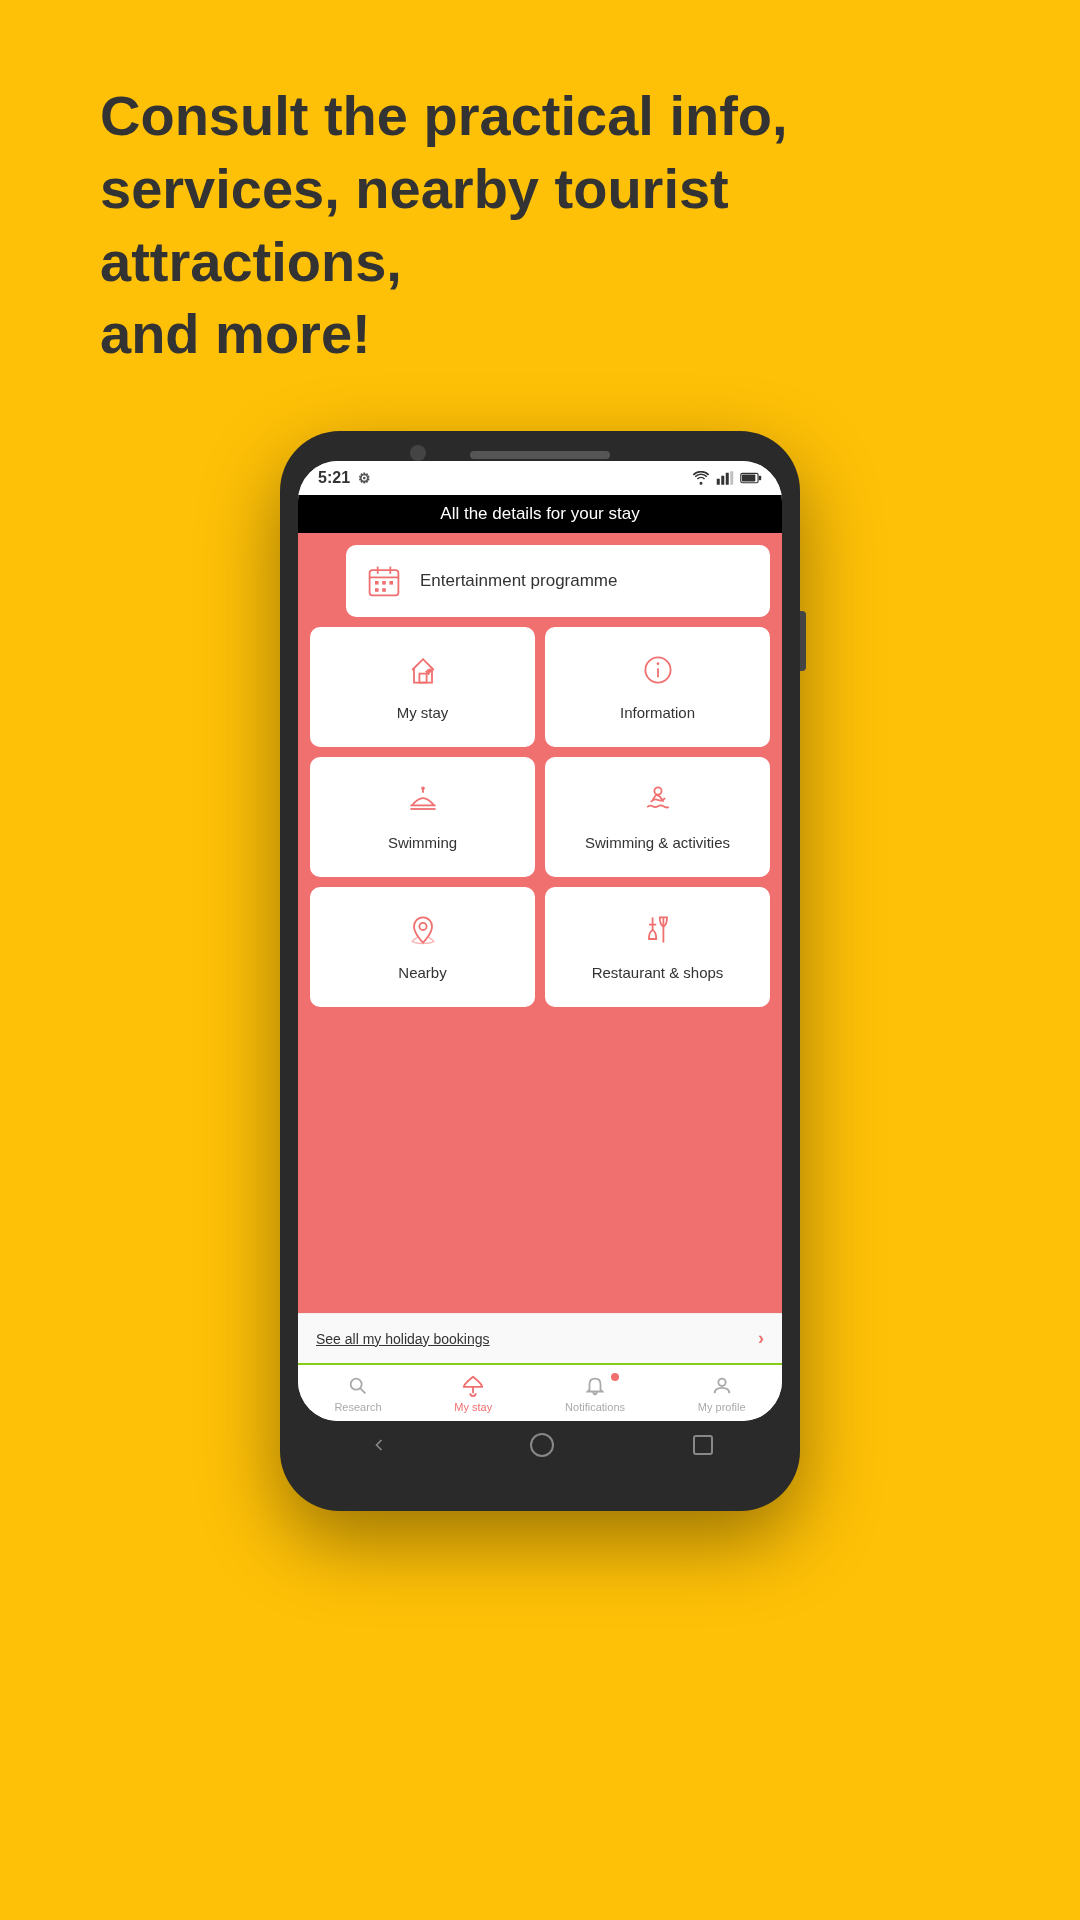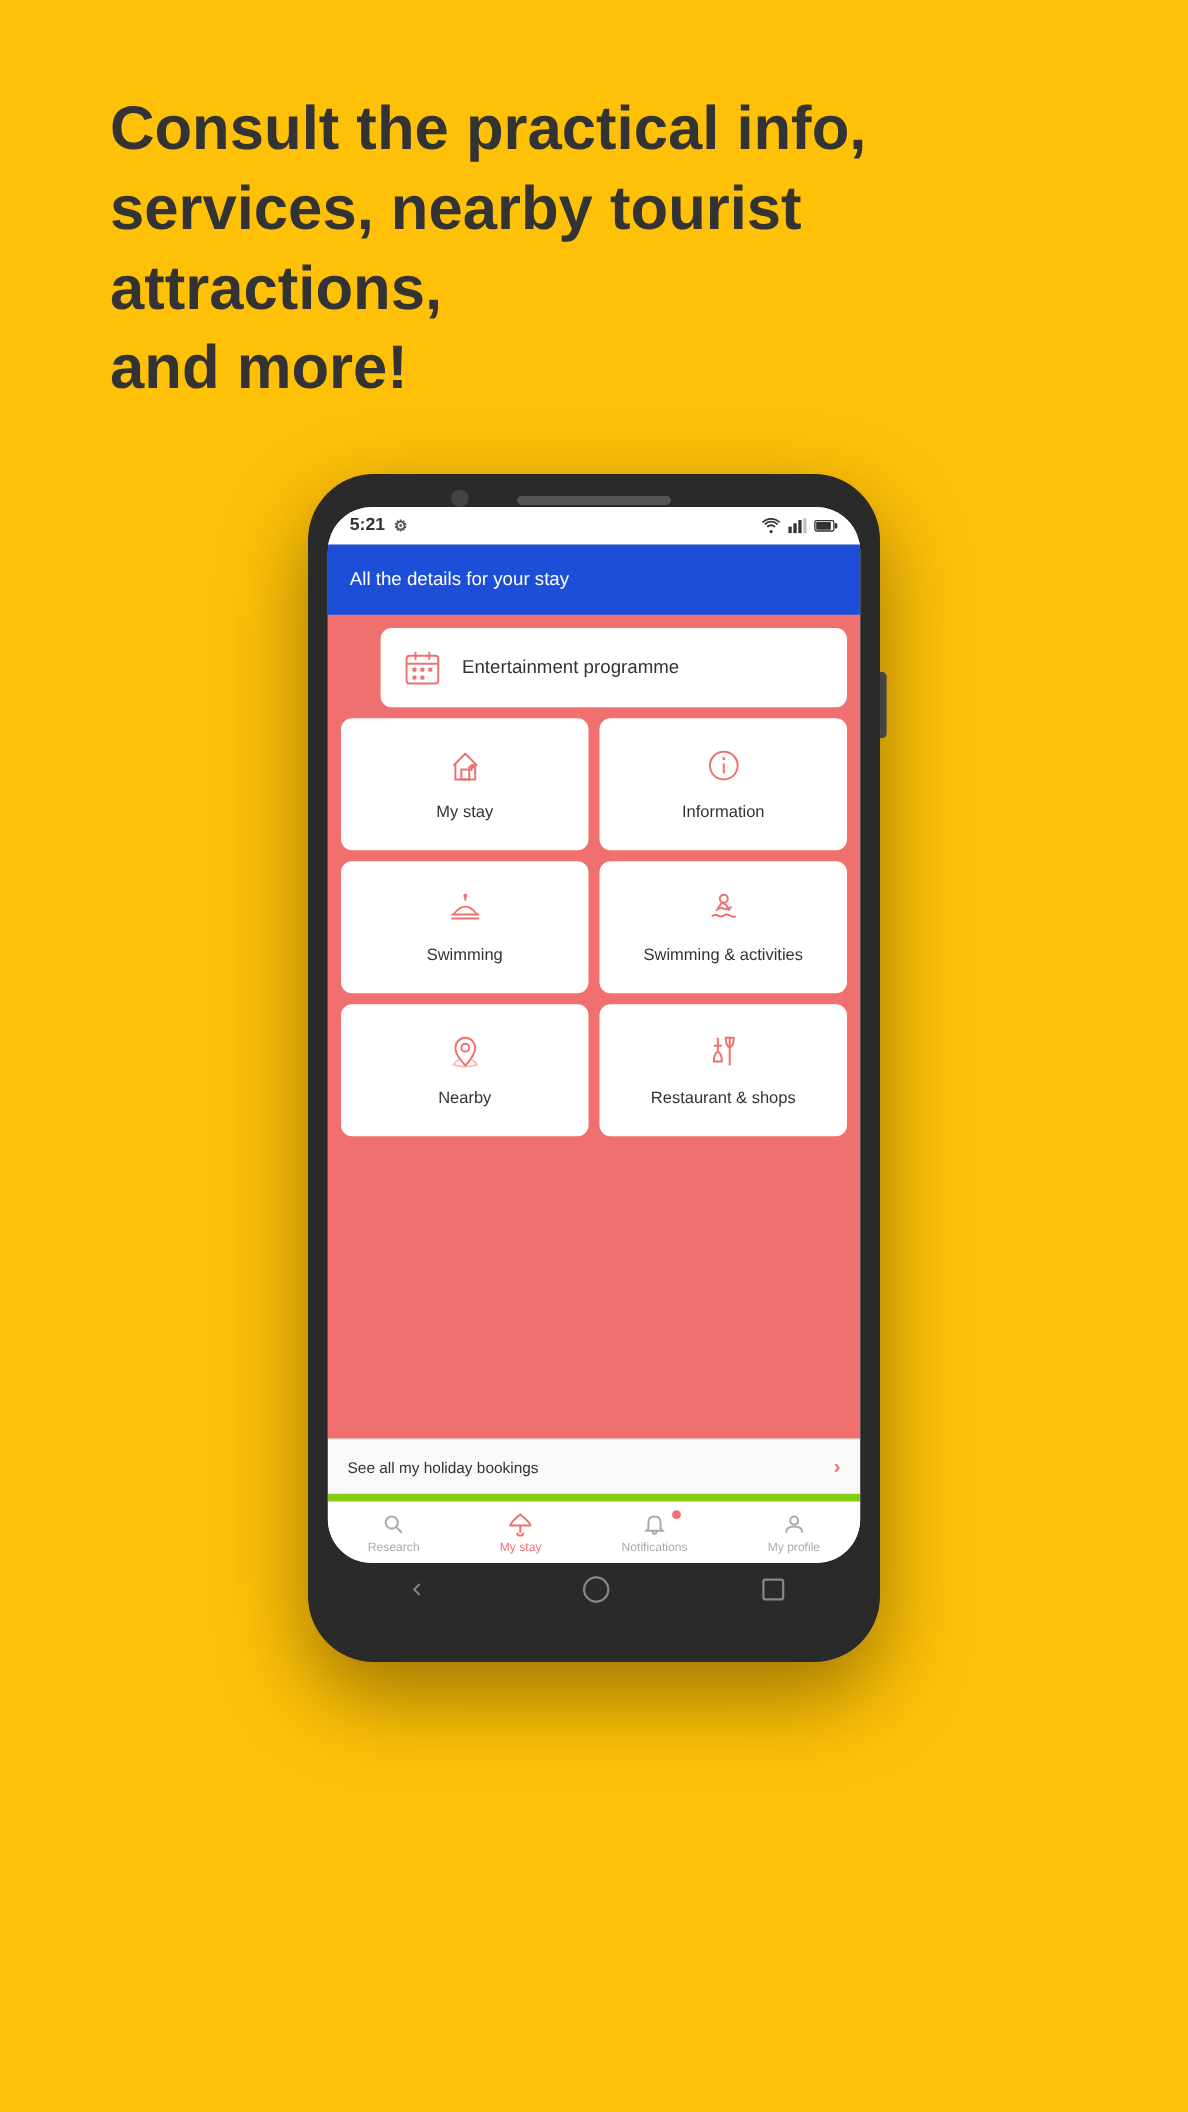--- a/index.html
+++ b/index.html
@@ -94,22 +94,23 @@
       flex-shrink: 0;
     }
 
     .status-left { display: flex; align-items: center; gap: 8px; }
     .status-right { display: flex; align-items: center; gap: 6px; }
 
     .gear-icon { font-size: 14px; color: #555; }
 
     
     .app-header {
-      background: #1d4ed8;
-      padding: 22px 20px;
+      background: #000000;
+      padding: 9px 20px;
+      text-align: center;
       flex-shrink: 0;
     }
 
     .app-header-title {
       color: white;
       font-size: 17px;
       font-weight: 500;
     }
 
     
@@ -190,32 +191,33 @@
       display: flex;
       align-items: center;
       justify-content: space-between;
       flex-shrink: 0;
     }
 
     .booking-bar-text {
       font-size: 14px;
       color: #333;
       font-weight: 500;
+      text-decoration: underline;
     }
 
     .booking-bar-arrow {
       color: #F07070;
       font-size: 18px;
       font-weight: bold;
     }
 
     
     .bottom-nav {
       background: white;
-      border-top: 7px solid #84cc16;
+      border-top: 2px solid #84cc16;
       display: flex;
       justify-content: space-around;
       align-items: center;
       padding: 10px 0 8px 0;
       flex-shrink: 0;
     }
 
     .nav-item {
       display: flex;
       flex-direction: column;

